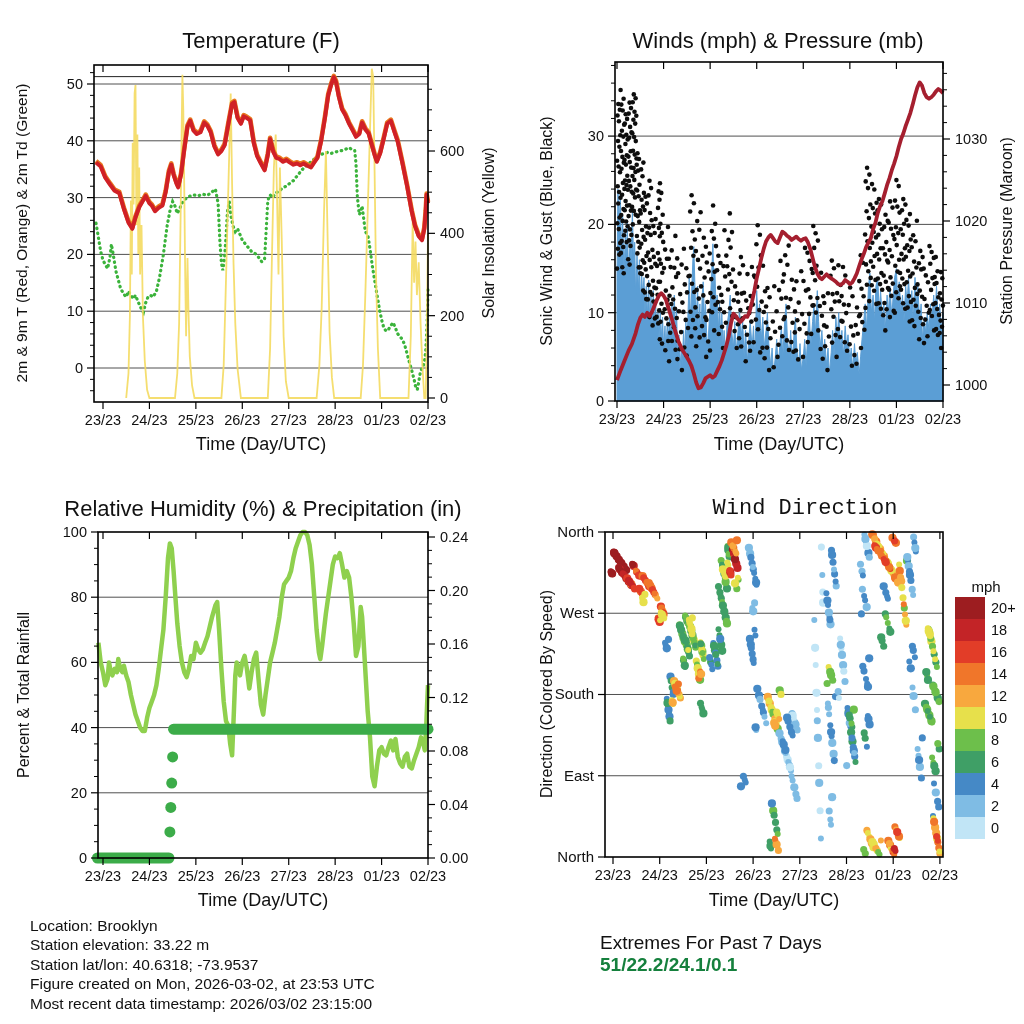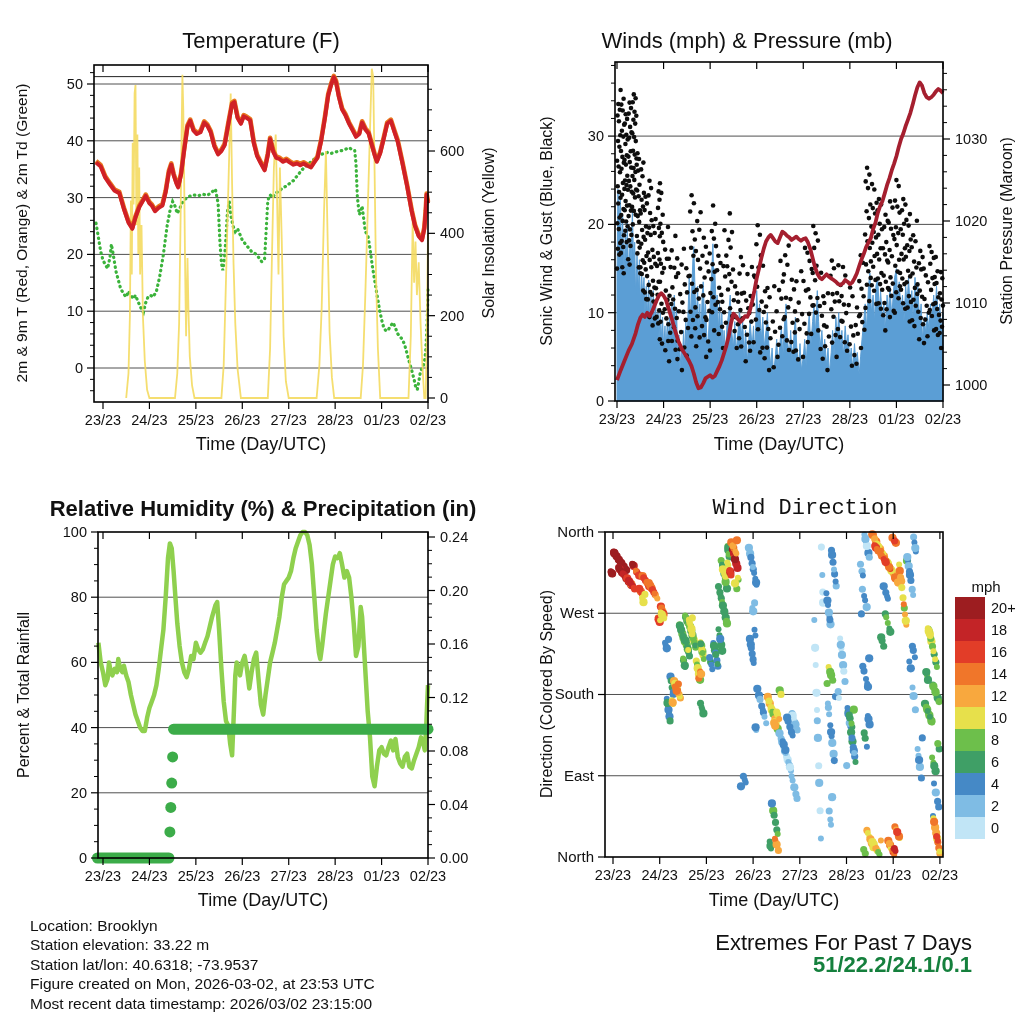--- a/index.html
+++ b/index.html
@@ -4,21 +4,21 @@
 <style>
   html,body{margin:0;padding:0;background:#fff;}
   #stage{position:relative;width:1024px;height:1024px;background:#ffffff;
          font-family:"Liberation Sans","DejaVu Sans",sans-serif;color:#111;overflow:hidden;}
   #plots{position:absolute;left:0;top:0;}
   .abs{position:absolute;}
   .ctitle{font-size:22px;text-align:center;white-space:nowrap;}
   .xlabel{font-size:18px;text-align:center;white-space:nowrap;}
   .rot{white-space:nowrap;font-size:16px;transform:translate(-50%,-50%) rotate(-90deg);}
   .info{font-size:15.5px;line-height:19.4px;white-space:nowrap;}
-  .extremes{font-size:22px;line-height:22px;text-align:right;white-space:nowrap;}
+  .extremes{font-size:19px;line-height:22px;text-align:left;white-space:nowrap;}
   .extval{font-weight:bold;}
   .legendtitle{font-size:15px;text-align:center;}
   svg text{font-family:"Liberation Sans","DejaVu Sans",sans-serif;fill:#111;}
 </style>
 </head>
 <body>
 
 <div id="stage">
   <svg id="plots" width="1024" height="1024" viewBox="0 0 1024 1024">
       <g>
@@ -1744,22 +1744,22 @@
         <rect x="955" y="773" width="30" height="22" fill="#4589c6"></rect>
         <text x="991" y="789" text-anchor="start" font-size="14.5">4</text>
         <rect x="955" y="795" width="30" height="22" fill="#7fbce4"></rect>
         <text x="991" y="811" text-anchor="start" font-size="14.5">2</text>
         <rect x="955" y="817" width="30" height="22" fill="#c1e5f6"></rect>
         <text x="991" y="833" text-anchor="start" font-size="14.5">0</text>
       </g>
     </svg>
 
   <div class="abs ctitle" style="left:94px;top:28px;width:334px;">Temperature (F)</div>
-  <div class="abs ctitle" style="left:583px;top:28px;width:328px;">Winds (mph) &amp; Pressure (mb)</div>
-  <div class="abs ctitle" style="left:28px;top:496px;width:470px;font-weight:bold;">Relative Humidity (%) &amp; Precipitation (in)</div>
+  <div class="abs ctitle" style="left:614px;top:28px;width:328px;">Winds (mph) &amp; Pressure (mb)</div>
+  <div class="abs ctitle" style="left:28px;top:496px;width:470px;">Relative Humidity (%) &amp; Precipitation (in)</div>
   <div class="abs ctitle" style="left:636px;top:496px;width:338px;font-family:Liberation Mono, monospace;">Wind Direction</div>
 
   <div class="abs xlabel" style="left:94px;top:434px;width:334px;">Time (Day/UTC)</div>
   <div class="abs xlabel" style="left:615px;top:434px;width:328px;">Time (Day/UTC)</div>
   <div class="abs xlabel" style="left:98px;top:890px;width:330px;">Time (Day/UTC)</div>
   <div class="abs xlabel" style="left:605px;top:890px;width:338px;">Time (Day/UTC)</div>
 
   <div class="abs rot" style="left:22px;top:233px;font-size:15.5px;">2m &amp; 9m T (Red, Orange) &amp; 2m Td (Green)</div>
   <div class="abs rot" style="left:489px;top:233px;">Solar Insolation (Yellow)</div>
   <div class="abs rot" style="left:547px;top:231px;">Sonic Wind &amp; Gust (Blue, Black)</div>

